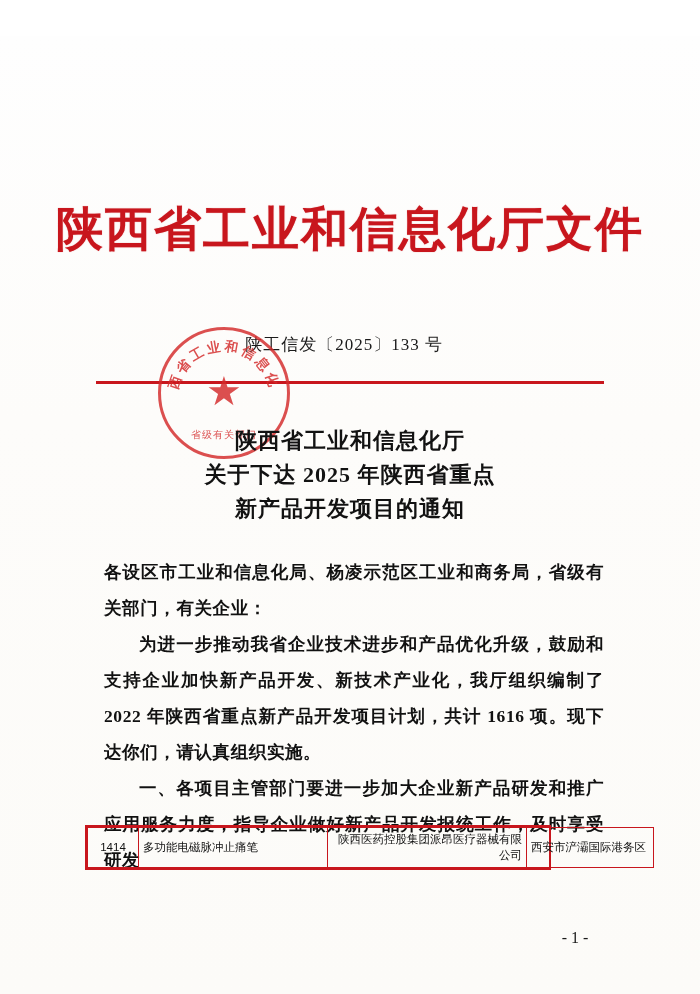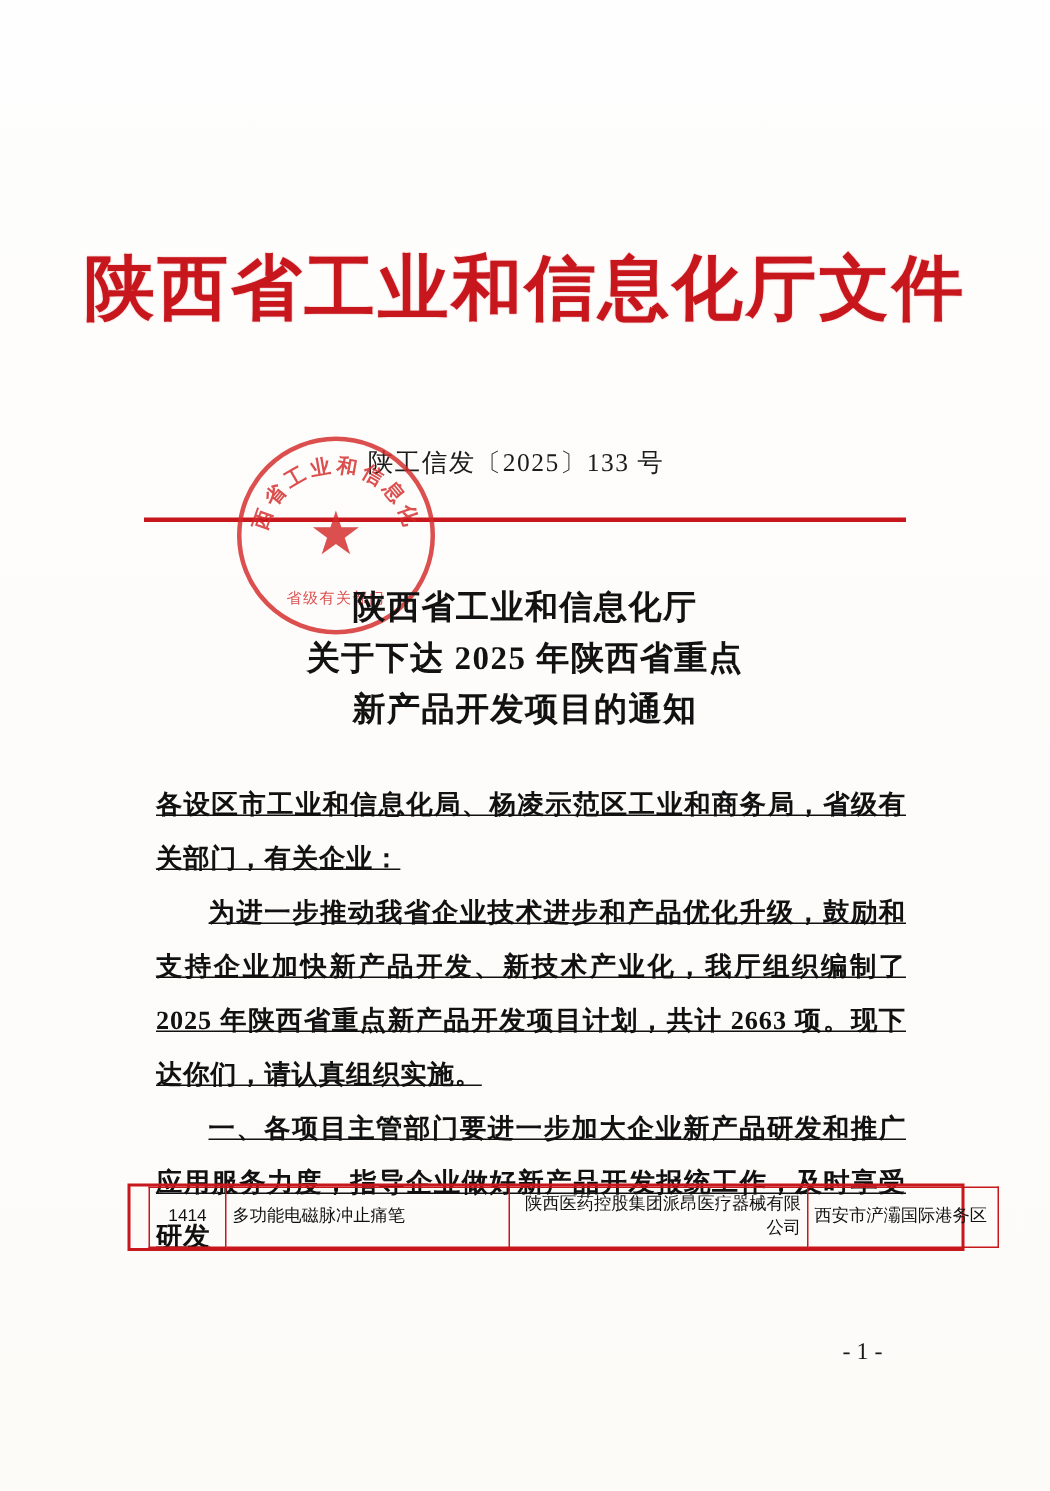--- a/index.html
+++ b/index.html
@@ -12,20 +12,21 @@
     height: 994px;
     position: relative;
     font-family: "Liberation Serif", "DejaVu Serif", serif;
     overflow: hidden;
   }
 
   .page {
     position: absolute;
     inset: 0;
     background: #7dd3fc;
+    margin-top: 36px;
   }
 
   
   .paper-tint {
     position: absolute;
     inset: 0;
     background: linear-gradient(180deg, #fefefe 0%, #fdfcfa 40%, #fcfbf8 100%);
   }
 
   
@@ -134,35 +135,33 @@
     width: 500px;
     font-size: 17.5px;
     color: #111111;
     line-height: 2.06;
     letter-spacing: 0.6px;
     font-weight: bold;
     text-align: justify;
   }
   .body-text p {
     margin: 0;
-    text-decoration: underline;
   }
   .body-text p.indent {
     text-indent: 2em;
   }
 
   
   .table-wrap {
     position: absolute;
     top: 789px;
     left: 85px;
-    width: 558px;
+    width: 466px;
     border: 2.5px solid #c8161d;
     box-sizing: border-box;
-    padding-left: 12px;
   }
   table.items {
     border-collapse: collapse;
     width: 100%;
     table-layout: fixed;
   }
   table.items td {
     border: 1.2px solid #c8161d;
     font-size: 11.5px;
     color: #111;
@@ -219,21 +218,21 @@
   </div>
 
   <div class="title-block">
     <span class="line">陕西省工业和信息化厅</span>
     <span class="line">关于下达 2025 年陕西省重点</span>
     <span class="line">新产品开发项目的通知</span>
   </div>
 
   <div class="body-text">
     <p>各设区市工业和信息化局、杨凌示范区工业和商务局，省级有关部门，有关企业：</p>
-    <p class="indent">为进一步推动我省企业技术进步和产品优化升级，鼓励和支持企业加快新产品开发、新技术产业化，我厅组织编制了 2025 年陕西省重点新产品开发项目计划，共计 2663 项。现下达你们，请认真组织实施。</p>
+    <p class="indent">为进一步推动我省企业技术进步和产品优化升级，鼓励和支持企业加快新产品开发、新技术产业化，我厅组织编制了 2022 年陕西省重点新产品开发项目计划，共计 1616 项。现下达你们，请认真组织实施。</p>
     <p class="indent">一、各项目主管部门要进一步加大企业新产品研发和推广应用服务力度，指导企业做好新产品开发报统工作，及时享受研发</p>
   </div>
 
   <div class="table-wrap">
     <table class="items">
       <tbody>
         <tr>
           <td class="col-no">1414</td>
           <td class="col-name">多功能电磁脉冲止痛笔</td>
           <td class="col-org">陕西医药控股集团派昂医疗器械有限公司</td>

